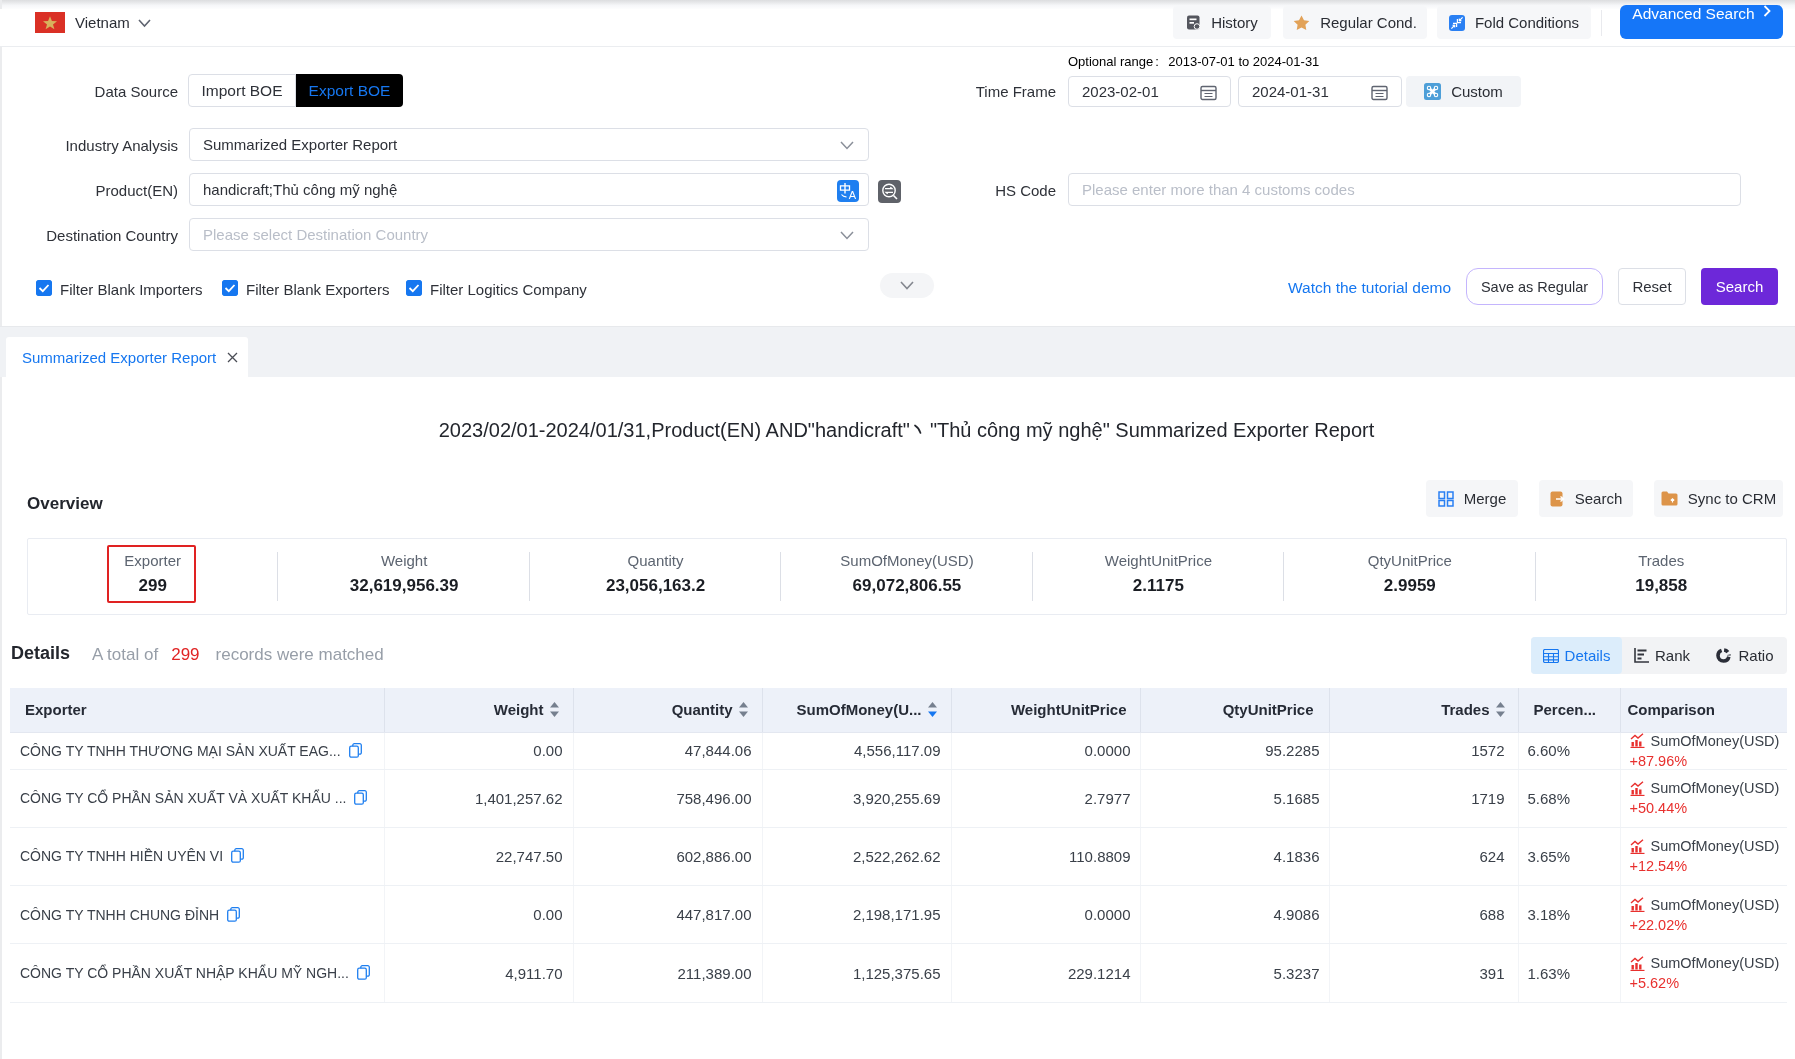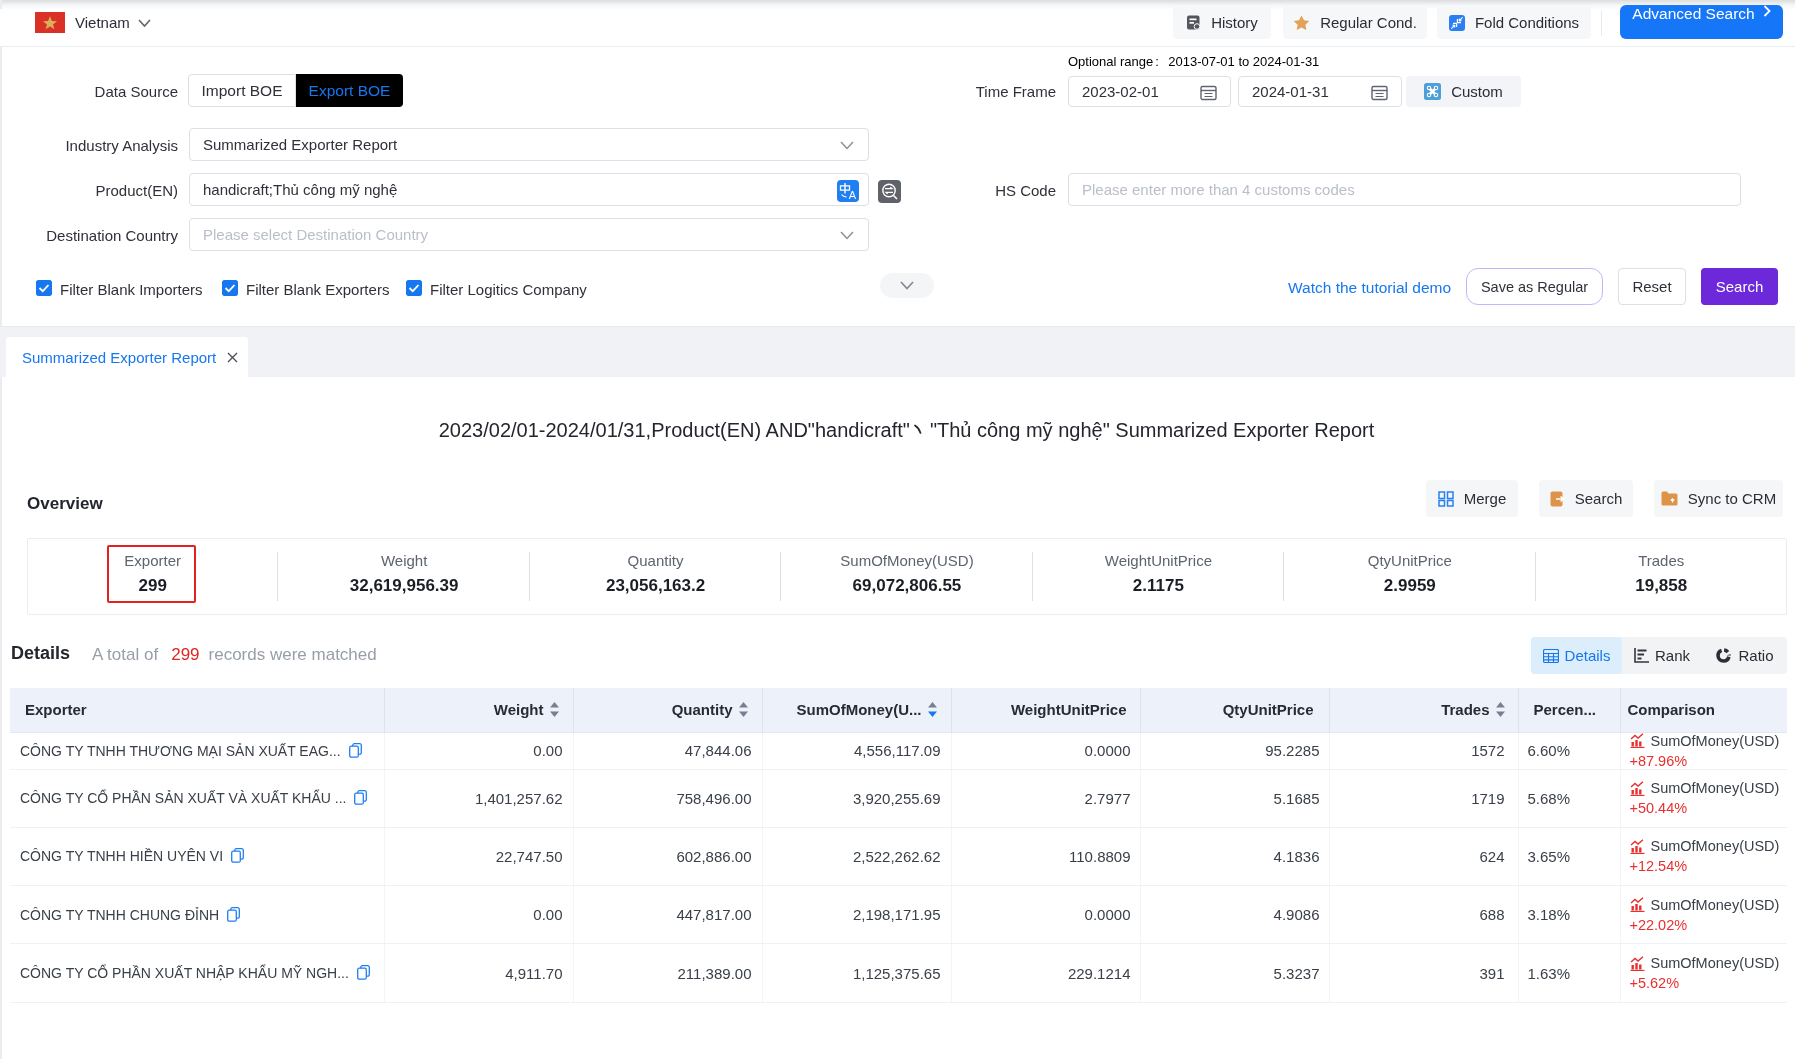--- a/index.html
+++ b/index.html
@@ -230,21 +230,21 @@
       <div class="sv">2.9959</div>
     </div>
   <div class="stat" style="border-right:none">
       <div class="sl">Trades</div>
       <div class="sv">19,858</div>
     </div>
 </div>
 <div class="abs" style="left:107px;top:545px;width:89px;height:58px;border:2px solid #e02222;border-radius:2px"></div>
 
 <div class="abs" style="left:11px;top:643px;font-size:18px;font-weight:bold;color:#23262d">Details</div>
-<div class="abs" style="left:92px;top:645px;font-size:17px;color:#979ea8">A total of<span style="color:#e02424;margin:0 0 0 13px">299</span><span style="margin-left:9px">records were matched</span></div>
+<div class="abs" style="left:92px;top:645px;font-size:17px;color:#979ea8">A total of<span style="color:#e02424;margin:0 0 0 13px">299</span><span style="margin-left:16px">records were matched</span></div>
 <div class="abs" style="left:1531px;top:637px;width:256px;height:37px;background:#f2f3f5;border-radius:4px"></div>
 <div class="abs" style="left:1531px;top:637px;width:91px;height:37px;background:#dcedfb;border-radius:4px;display:flex;align-items:center;justify-content:center;gap:6px;font-size:15px;color:#1677f0">
   <svg width="16" height="14" viewBox="0 0 16 14">
       <rect x="0.5" y="0.5" width="15" height="13" rx="1.5" stroke="#1677f0" stroke-width="1.2" fill="none"></rect>
       <path d="M0.5 4.5 h15 M0.5 7.7 h15 M0.5 10.9 h15 M5.5 4.5 v9 M10.5 4.5 v9" stroke="#1677f0" stroke-width="1.1"></path>
     </svg>
   Details
 </div>
 <div class="abs" style="left:1622px;top:637px;width:80px;height:37px;display:flex;align-items:center;justify-content:center;gap:6px;font-size:15px;color:#2a2d34">
   <svg width="15" height="15" viewBox="0 0 15 15">

